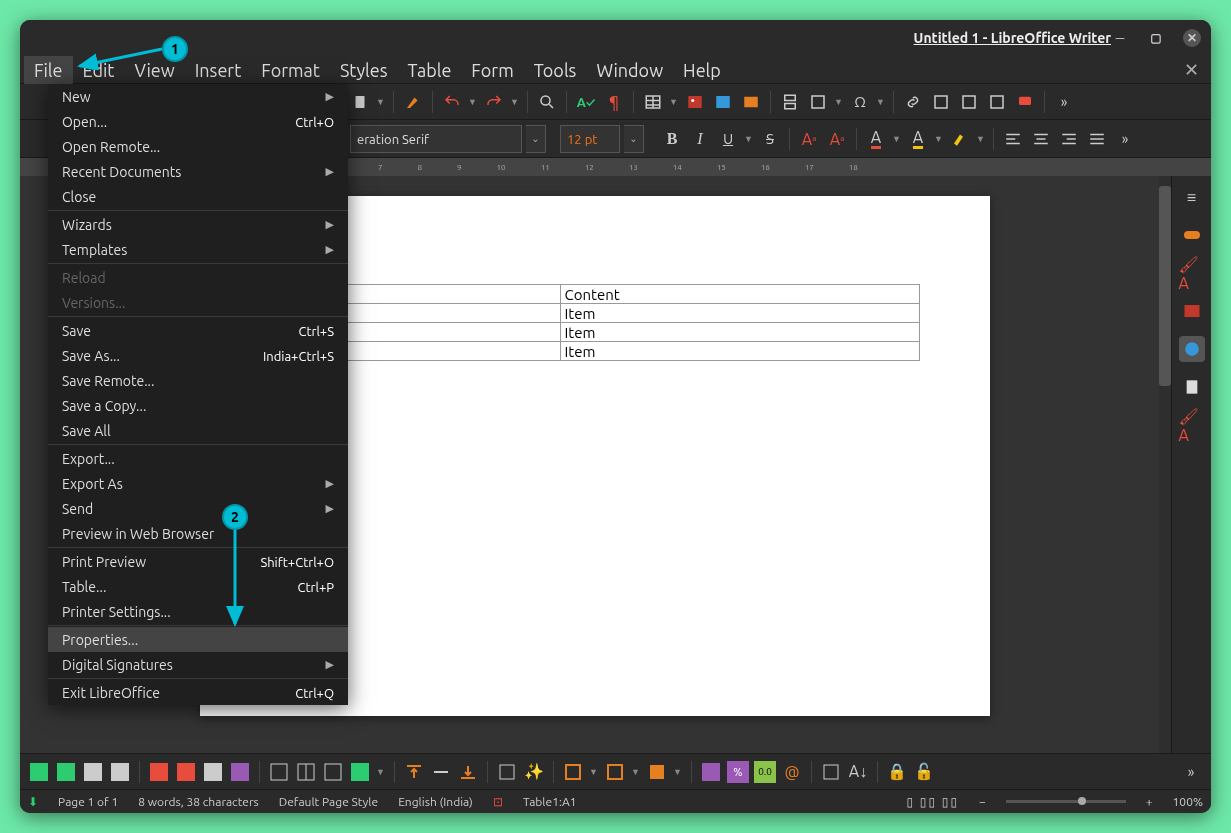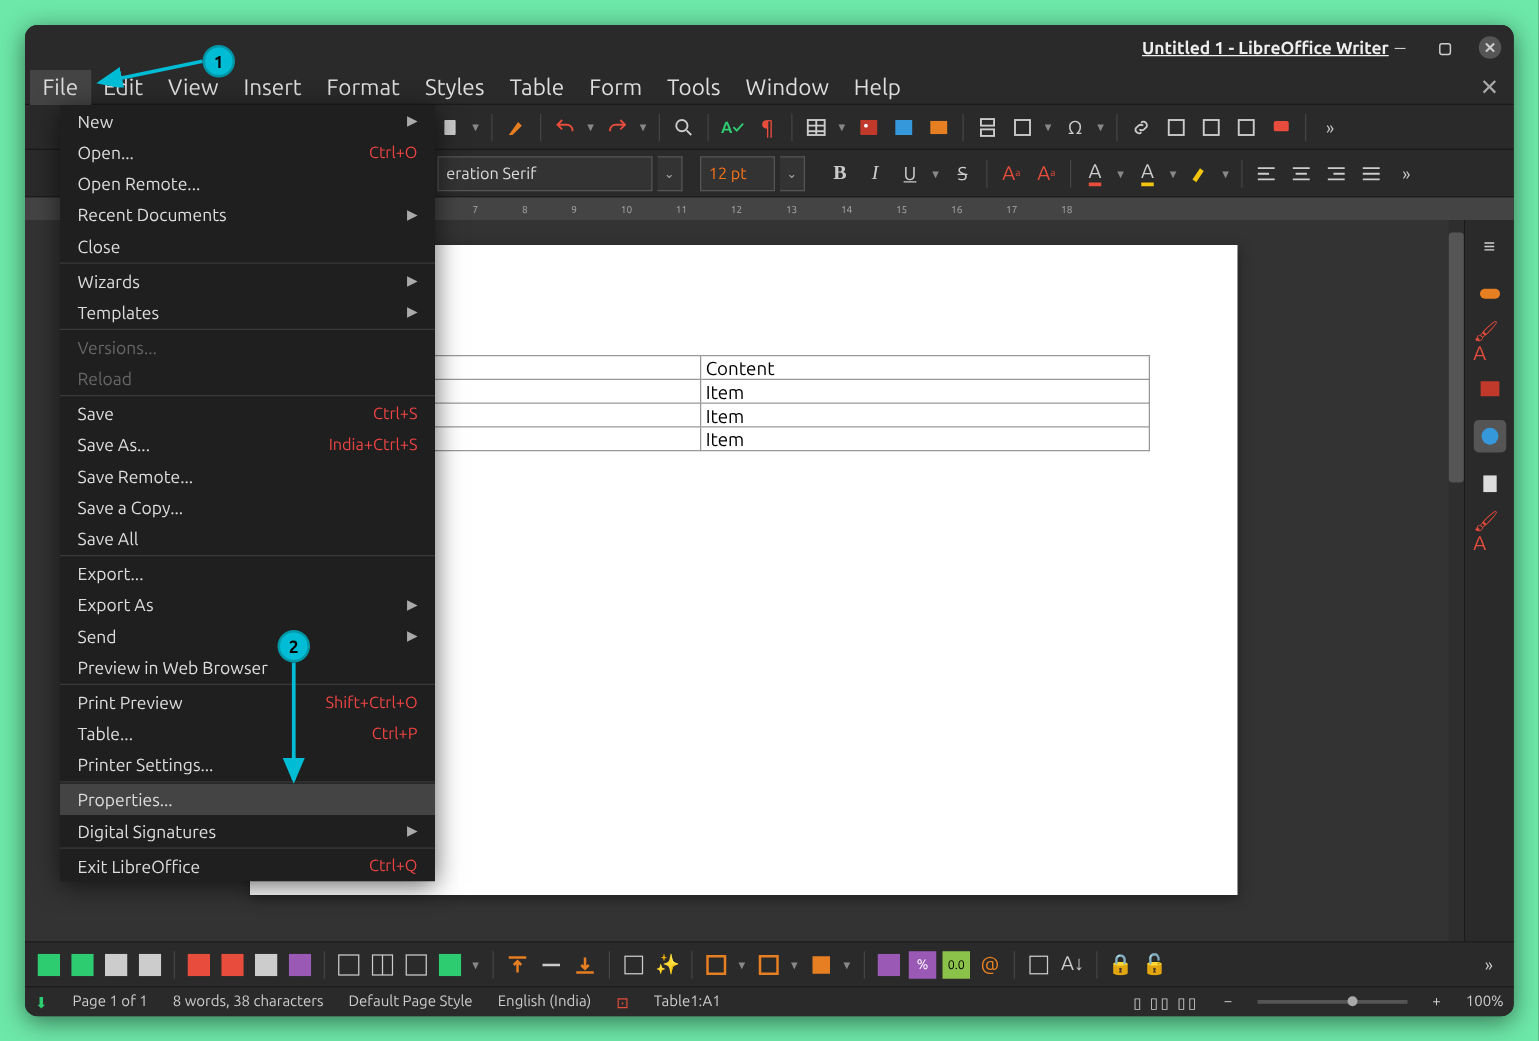--- a/index.html
+++ b/index.html
@@ -43,21 +43,21 @@
 .statusbar .spacer { flex: 1; }
 .statusbar .zoom-slider { width: 120px; height: 3px; background: #555; position: relative; }
 .statusbar .zoom-slider::after { content: ""; width: 8px; height: 8px; background: #aaa; border-radius: 50%; position: absolute; left: 60%; top: -3px; }
 
 
 .file-menu { position: absolute; top: 64px; left: 28px; width: 300px; background: #1f1f1f; box-shadow: 0 4px 20px rgba(0,0,0,0.6); z-index: 200; color: #ddd; font-size: 14px; }
 .file-menu .fm-item { height: 25px; display: flex; align-items: center; padding: 0 14px; cursor: pointer; justify-content: space-between; }
 .file-menu .fm-item.highlight { background: #444; }
 .file-menu .fm-item.disabled { color: #666; }
 .file-menu .fm-sep { height: 1px; background: #3a3a3a; margin: 1px 0; }
-.file-menu .fm-shortcut { color: #ef4444; font-size: 13px; }
+.file-menu .fm-shortcut { color: #ffffff; font-size: 13px; }
 .file-menu .fm-arrow { color: #aaa; font-size: 11px; }
 
 
 .callout { position: absolute; z-index: 300; width: 26px; height: 26px; border-radius: 50%; background: #00bcd4; color: #000; font-weight: 700; display: flex; align-items: center; justify-content: center; font-size: 14px; border: 2px solid #0097a7; }
 .arrow-svg { position: absolute; z-index: 290; pointer-events: none; }
 
 .scrollbar-v { position: absolute; right: 40px; top: 0; bottom: 0; width: 12px; background: #2e2e2e; }
 .scrollbar-v .thumb { width: 100%; height: 200px; background: #555; border-radius: 3px; margin-top: 10px; }
 
 .icon-svg { width: 18px; height: 18px; }
@@ -496,24 +496,24 @@
       <div class="fm-item">
         <span>Wizards</span>
         <span class="fm-arrow">▶</span>
       </div>
       <div class="fm-item">
         <span>Templates</span>
         <span class="fm-arrow">▶</span>
       </div>
       <div class="fm-sep"></div>
       <div class="fm-item disabled">
+        <span>Reload</span>
+      </div>
+      <div class="fm-item disabled">
         <span>Versions...</span>
-      </div>
-      <div class="fm-item disabled">
-        <span>Reload</span>
       </div>
       <div class="fm-sep"></div>
       <div class="fm-item">
         <span>Save</span>
         <span class="fm-shortcut">Ctrl+S</span>
       </div>
       <div class="fm-item">
         <span>Save As...</span>
         <span class="fm-shortcut">India+Ctrl+S</span>
       </div>

